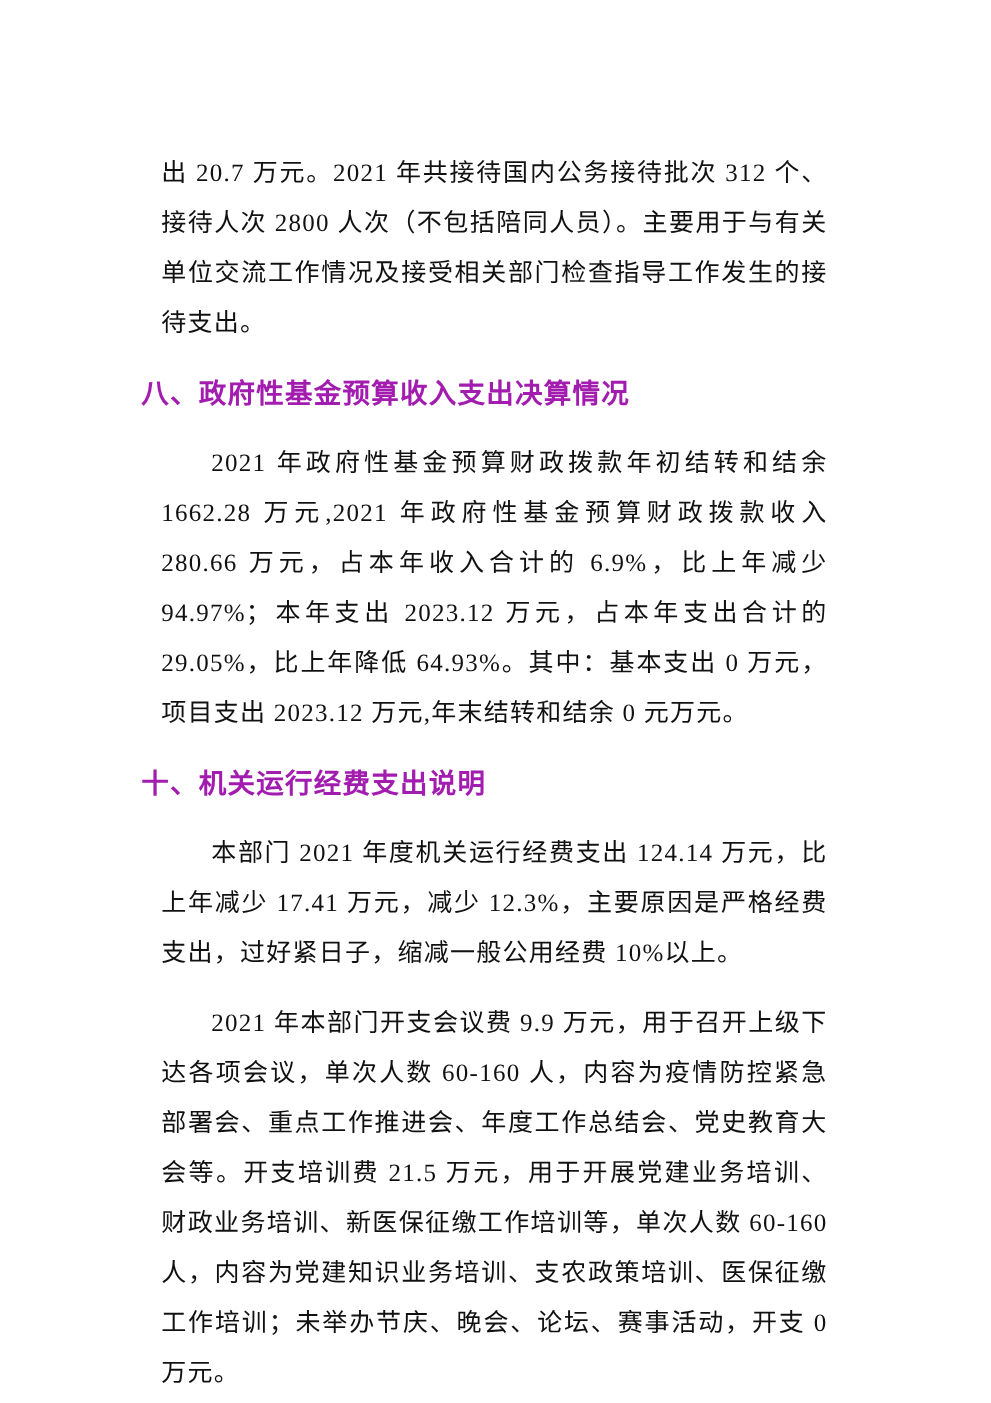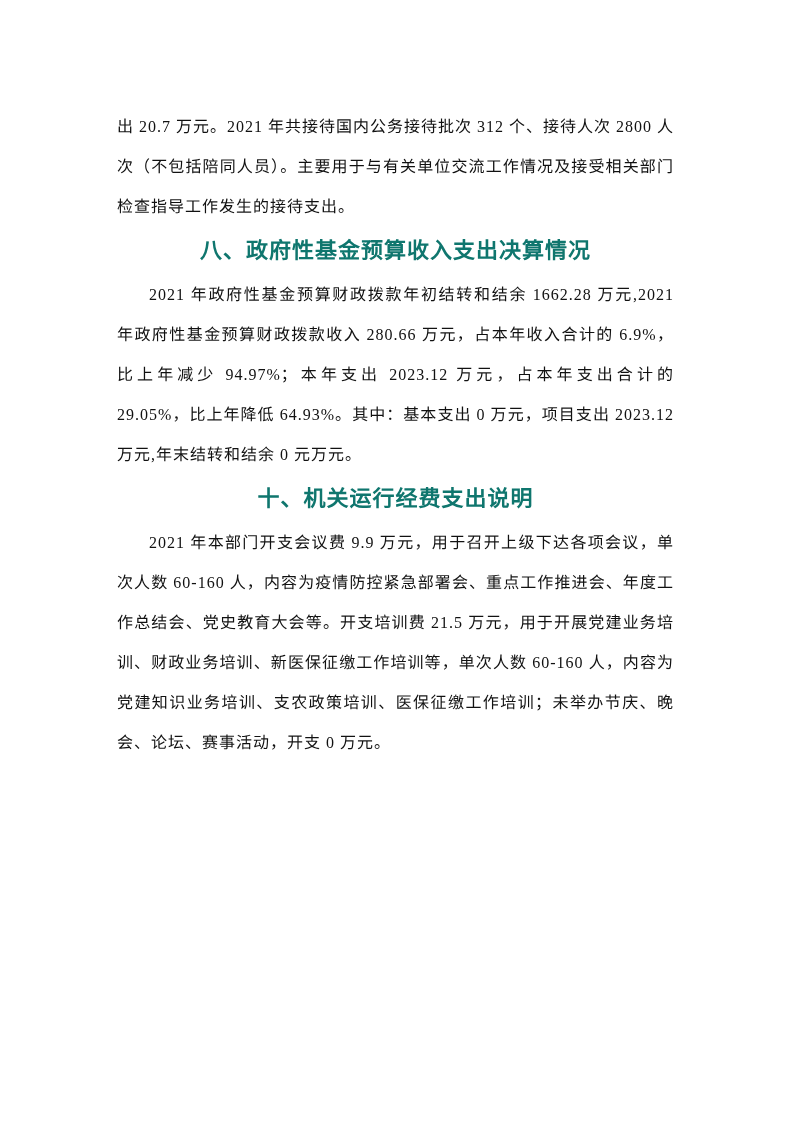--- a/index.html
+++ b/index.html
@@ -12,54 +12,55 @@
     width: 793px;
     height: 1122px;
     margin: 0 auto;
     background: #ffffff;
     overflow: hidden;
     box-sizing: border-box;
     padding: 103px 115px 0 113px;
     color: #111111;
   }
   .body-para {
-    margin: 4px;
+    margin: 16px;
     font-family: "Liberation Serif", "DejaVu Serif", serif;
-    font-size: 16px;
+    font-size: 20px;
     line-height: 40px;
     letter-spacing: 1px;
     text-align: justify;
     color: #111111;
   }
   .body-para.indent {
     text-indent: 2em;
   }
   .section-heading {
     margin: 0;
     font-family: "Liberation Sans", "DejaVu Sans", sans-serif;
     font-weight: 700;
     font-size: 22px;
     line-height: 40px;
     letter-spacing: 1px;
-    color: #0f766e;
-    text-align: center;
+    color: #a21caf;
+    text-align: left;
   }
 </style>
 </head>
 <body>
 
 <div class="page">
 
   <p class="body-para">出 20.7 万元。2021 年共接待国内公务接待批次 312 个、接待人次 2800 人次（不包括陪同人员）。主要用于与有关单位交流工作情况及接受相关部门检查指导工作发生的接待支出。</p>
 
   <h2 class="section-heading">八、政府性基金预算收入支出决算情况</h2>
 
   <p class="body-para indent">2021 年政府性基金预算财政拨款年初结转和结余 1662.28 万元,2021 年政府性基金预算财政拨款收入 280.66 万元，占本年收入合计的 6.9%，比上年减少 94.97%；本年支出 2023.12 万元，占本年支出合计的 29.05%，比上年降低 64.93%。其中：基本支出 0 万元，项目支出 2023.12 万元,年末结转和结余 0 元万元。</p>
 
 
 
   <h2 class="section-heading">十、机关运行经费支出说明</h2>
 
+  <p class="body-para indent">本部门 2021 年度机关运行经费支出 124.14 万元，比上年减少 17.41 万元，减少 12.3%，主要原因是严格经费支出，过好紧日子，缩减一般公用经费 10%以上。</p>
 
 
   <p class="body-para indent">2021 年本部门开支会议费 9.9 万元，用于召开上级下达各项会议，单次人数 60-160 人，内容为疫情防控紧急部署会、重点工作推进会、年度工作总结会、党史教育大会等。开支培训费 21.5 万元，用于开展党建业务培训、财政业务培训、新医保征缴工作培训等，单次人数 60-160 人，内容为党建知识业务培训、支农政策培训、医保征缴工作培训；未举办节庆、晚会、论坛、赛事活动，开支 0 万元。</p>
 
 </div>
 
 </body></html>

